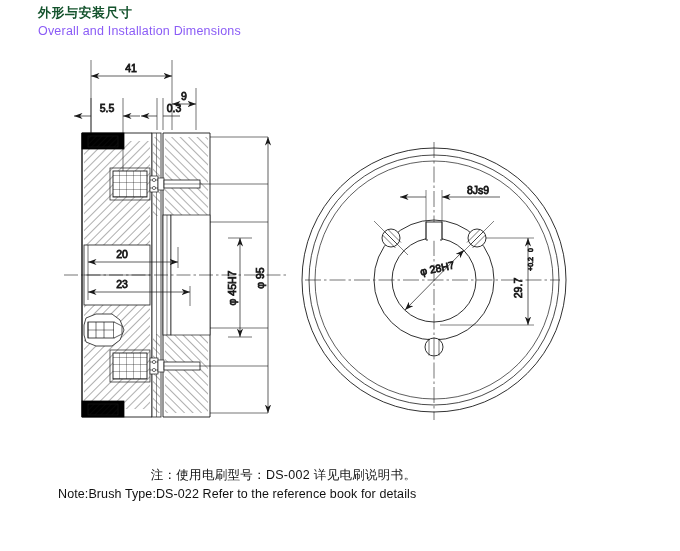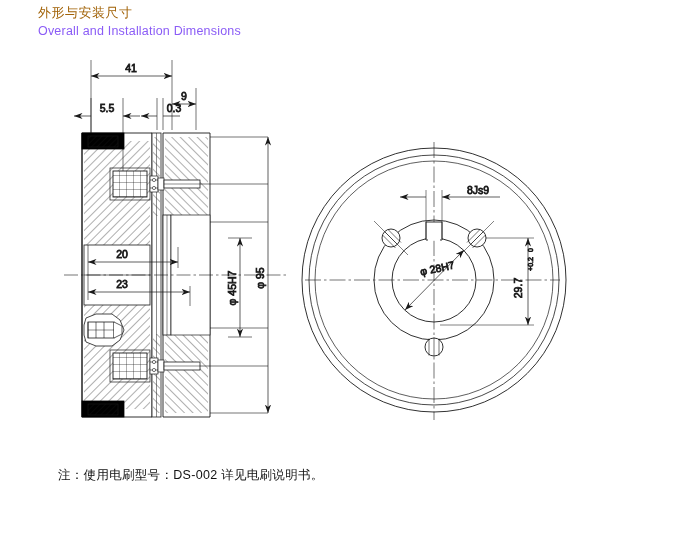--- a/index.html
+++ b/index.html
@@ -2,21 +2,21 @@
 <html><head>
 <meta charset="utf-8">
 <style>
   html,body{margin:0;padding:0;background:#ffffff;}
   body{
     width:680px;height:551px;position:relative;overflow:hidden;
     font-family:"Liberation Sans","DejaVu Sans",sans-serif;
     color:#1a1a1a;
   }
   .title-block{position:absolute;left:38px;top:4px;}
-  .title-cn{font-size:13px;line-height:18px;font-weight:400;letter-spacing:.5px;color:#a16207;}
+  .title-cn{font-size:13px;line-height:18px;font-weight:700;letter-spacing:.5px;color:#14532d;}
   .title-en{font-size:12.5px;line-height:18px;color:#8b5cf6;letter-spacing:.2px;}
   .note-block{position:absolute;left:58px;top:466px;text-align:right;}
   .note-cn{font-size:12.5px;line-height:19px;color:#111;letter-spacing:.3px;}
   .note-en{font-size:12.5px;line-height:19px;color:#111;letter-spacing:.1px;}
   #drawing{position:absolute;left:0;top:0;width:680px;height:551px;}
   .dimtxt{font-family:"Liberation Sans","DejaVu Sans",sans-serif;font-size:10.5px;fill:#1a1a1a;}
   .dimtxt-sm{font-family:"Liberation Sans","DejaVu Sans",sans-serif;font-size:7px;fill:#1a1a1a;}
 </style>
 </head>
 <body>
@@ -257,13 +257,14 @@
         <text class="dimtxt" x="522" y="288" text-anchor="middle" transform="rotate(-90 522 288)">29.7</text>
         <text class="dimtxt-sm" x="533" y="264" text-anchor="middle" transform="rotate(-90 533 264)">+0.2</text>
         <text class="dimtxt-sm" x="533" y="250" text-anchor="middle" transform="rotate(-90 533 250)">0</text>
       </g>
     </g>
   </g>
 </svg>
 
 <div class="note-block">
   <div class="note-cn">注：使用电刷型号：DS-002 详见电刷说明书。</div>
+  <div class="note-en">Note:Brush Type:DS-022 Refer to the reference book for details</div>
 </div>
 
 </body></html>

